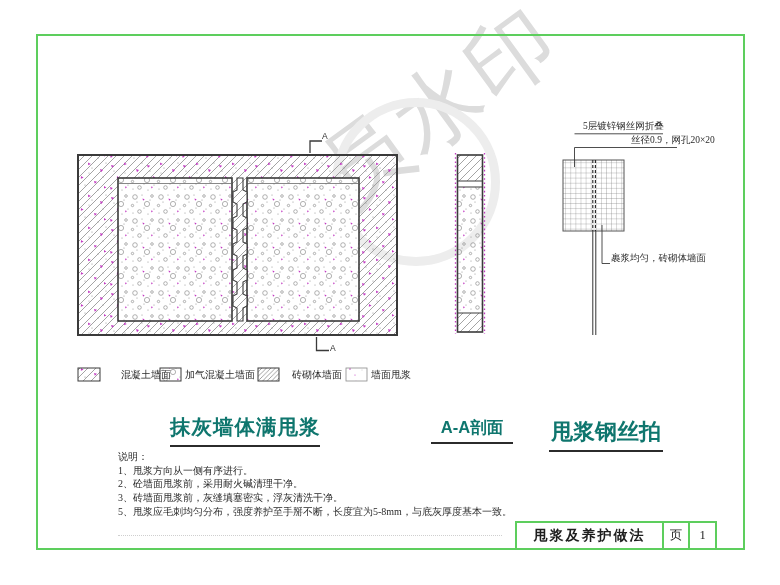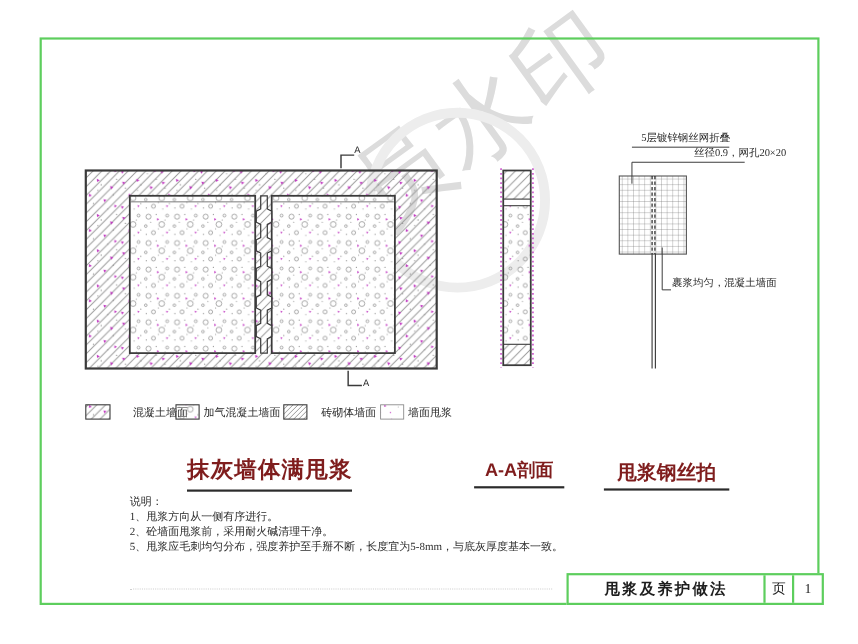--- a/index.html
+++ b/index.html
@@ -24,42 +24,42 @@
   
   #frame{
     left:36px;top:34px;width:709px;height:516px;
     border:2px solid #5dce5d;box-sizing:border-box;z-index:1;
   }
   #cad{left:0;top:0;z-index:2;}
   
   .cjk{font-family:"Liberation Serif", serif;color:#2b2b2b;}
   .marker-a{font-size:8.5px;color:#2b2b2b;font-family:"Liberation Sans", sans-serif;}
   .view-title{
-    font-family:"Liberation Sans", sans-serif;font-weight:bold;color:#7f1d1d;
+    font-family:"Liberation Sans", sans-serif;font-weight:bold;color:#0f766e;
     text-align:center;border-bottom:2px solid #2b2b2b;white-space:nowrap;
     z-index:3;
   }
   #plan-title{left:170px;top:413px;width:150px;font-size:20.5px;letter-spacing:1px;padding-bottom:4px;}
   #section-title{left:431px;top:417px;width:82px;font-size:16.5px;padding-bottom:3px;}
-  #mesh-title{left:549px;top:417px;width:114px;font-size:18px;padding-bottom:3px;}
+  #mesh-title{left:549px;top:417px;width:114px;font-size:22px;padding-bottom:3px;}
   .legend-label{top:368px;font-size:10px;z-index:3;}
   #notes{
     left:118px;top:450px;z-index:3;
     font-size:10px;line-height:13.7px;white-space:nowrap;
   }
   #notes-artifact{
     left:118px;top:535px;width:384px;border-top:1px dotted #cfcfcf;z-index:3;
   }
   .mesh-callout{z-index:3;font-size:9.5px;line-height:11px;}
   #mesh-callout-1{left:583px;top:121px;}
   #mesh-callout-2{left:583px;top:135px;margin-left:48px;}
   #mesh-callout-3{left:611px;top:253px;}
   
   #title-block{
-    left:515px;top:521px;width:234px;height:29px;z-index:4;
+    left:515px;top:521px;width:202px;height:29px;z-index:4;
     display:flex;border:2px solid #5dce5d;box-sizing:border-box;background:#fff;
   }
   #title-block .cell{
     display:flex;align-items:center;justify-content:center;
     font-family:"Liberation Serif", serif;color:#1e1e1e;box-sizing:border-box;
   }
   #tb-name{flex:1;font-size:14px;font-weight:bold;letter-spacing:2px;}
   #tb-page-label{width:26px;border-left:2px solid #5dce5d;font-size:12.5px;}
   #tb-page-num{width:27px;border-left:2px solid #5dce5d;font-size:12.5px;}
 </style>
@@ -198,35 +198,36 @@
       <rect x="346" y="368" width="21" height="13" fill="none" stroke="#8a8a8a" stroke-width="0.8"></rect>
     </g>
   </g>
 </svg>
 
 <div class="abs marker-a" style="left:322px;top:131px;">A</div>
 <div class="abs marker-a" style="left:330px;top:343px;">A</div>
 
 <div class="abs cjk mesh-callout" id="mesh-callout-1">5层镀锌钢丝网折叠</div>
 <div class="abs cjk mesh-callout" id="mesh-callout-2">丝径0.9，网孔20×20</div>
-<div class="abs cjk mesh-callout" id="mesh-callout-3">裹浆均匀，混凝土墙面</div>
+<div class="abs cjk mesh-callout" id="mesh-callout-3">裹浆均匀，砖砌体墙面</div>
 
 <div class="abs cjk legend-label" style="left:121px;">混凝土墙面</div>
 <div class="abs cjk legend-label" style="left:185px;text-align:center;">加气混凝土墙面</div>
 <div class="abs cjk legend-label" style="left:292px;">砖砌体墙面</div>
 <div class="abs cjk legend-label" style="left:371px;">墙面甩浆</div>
 
 <div class="abs view-title" id="plan-title">抹灰墙体满甩浆</div>
 <div class="abs view-title" id="section-title">A-A剖面</div>
 <div class="abs view-title" id="mesh-title">甩浆钢丝拍</div>
 
 <div class="abs cjk" id="notes">
   <div>说明：</div>
   <div>1、甩浆方向从一侧有序进行。</div>
   <div>2、砼墙面甩浆前，采用耐火碱清理干净。</div>
+  <div>3、砖墙面甩浆前，灰缝填塞密实，浮灰清洗干净。</div>
   <div>5、甩浆应毛刺均匀分布，强度养护至手掰不断，长度宜为5-8mm，与底灰厚度基本一致。</div>
 </div>
 <div class="abs" id="notes-artifact"></div>
 
 <div class="abs" id="title-block">
   <div class="cell" id="tb-name">甩浆及养护做法</div>
   <div class="cell" id="tb-page-label">页</div>
   <div class="cell" id="tb-page-num">1</div>
 </div>
 

